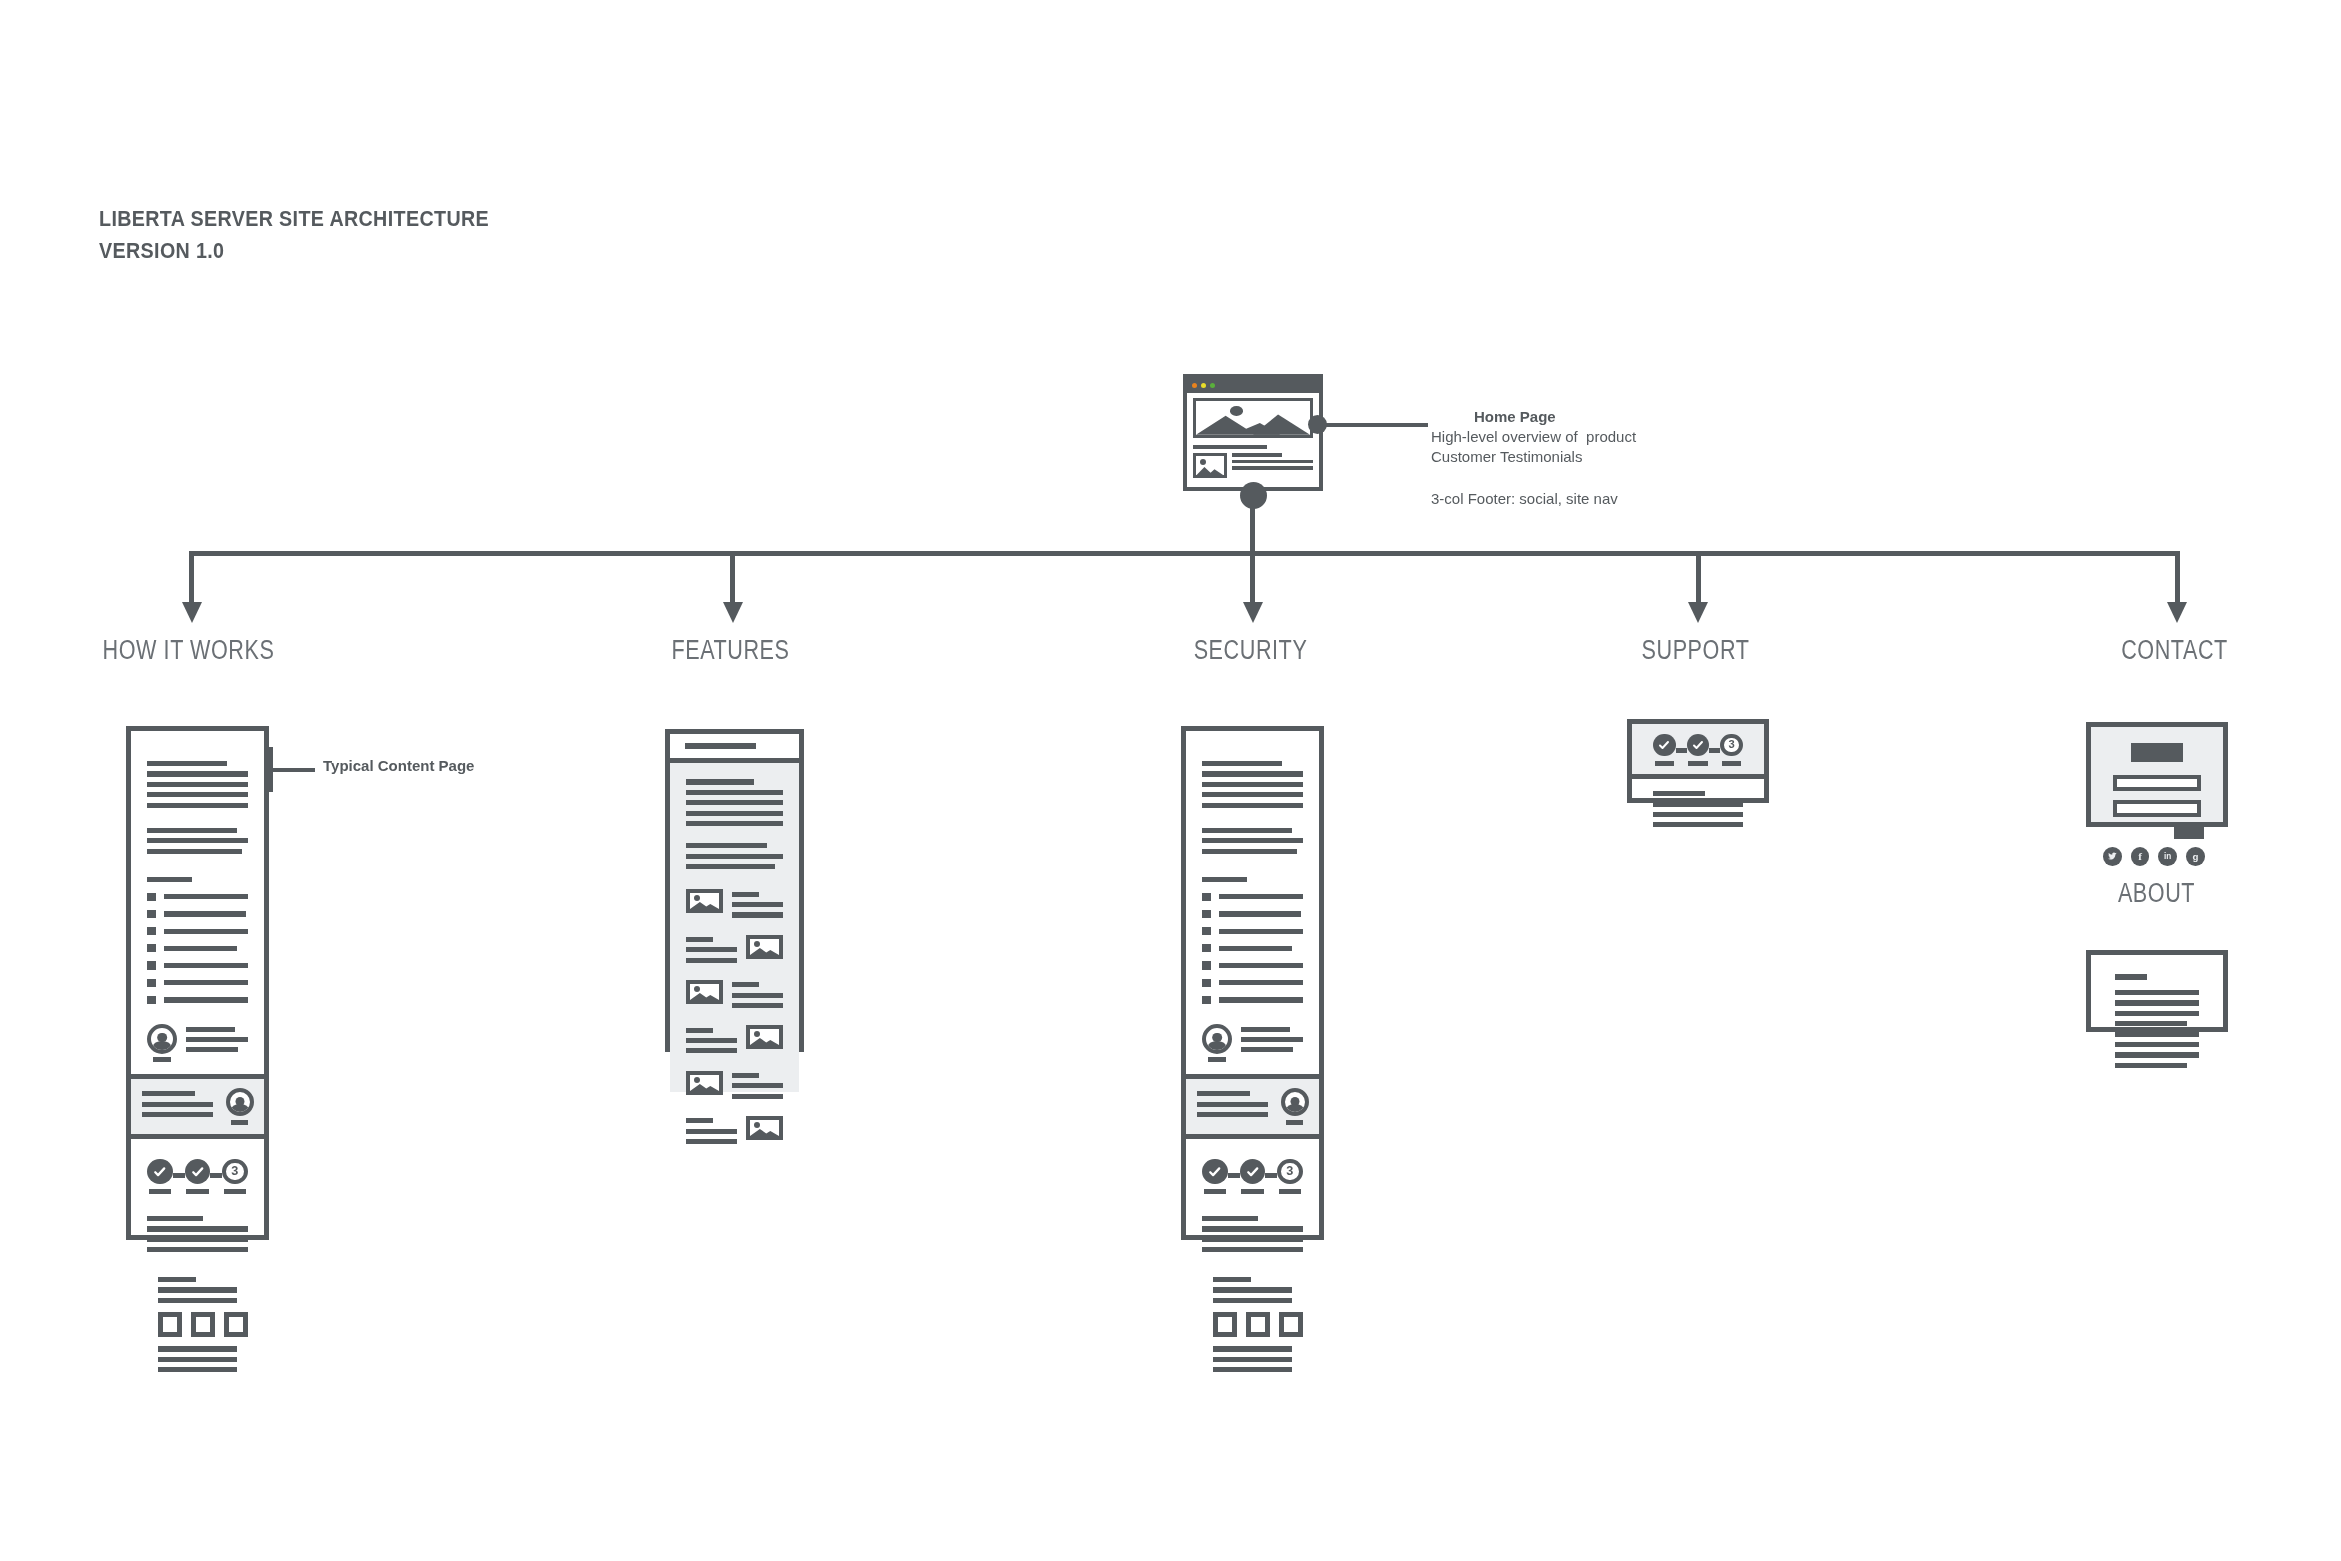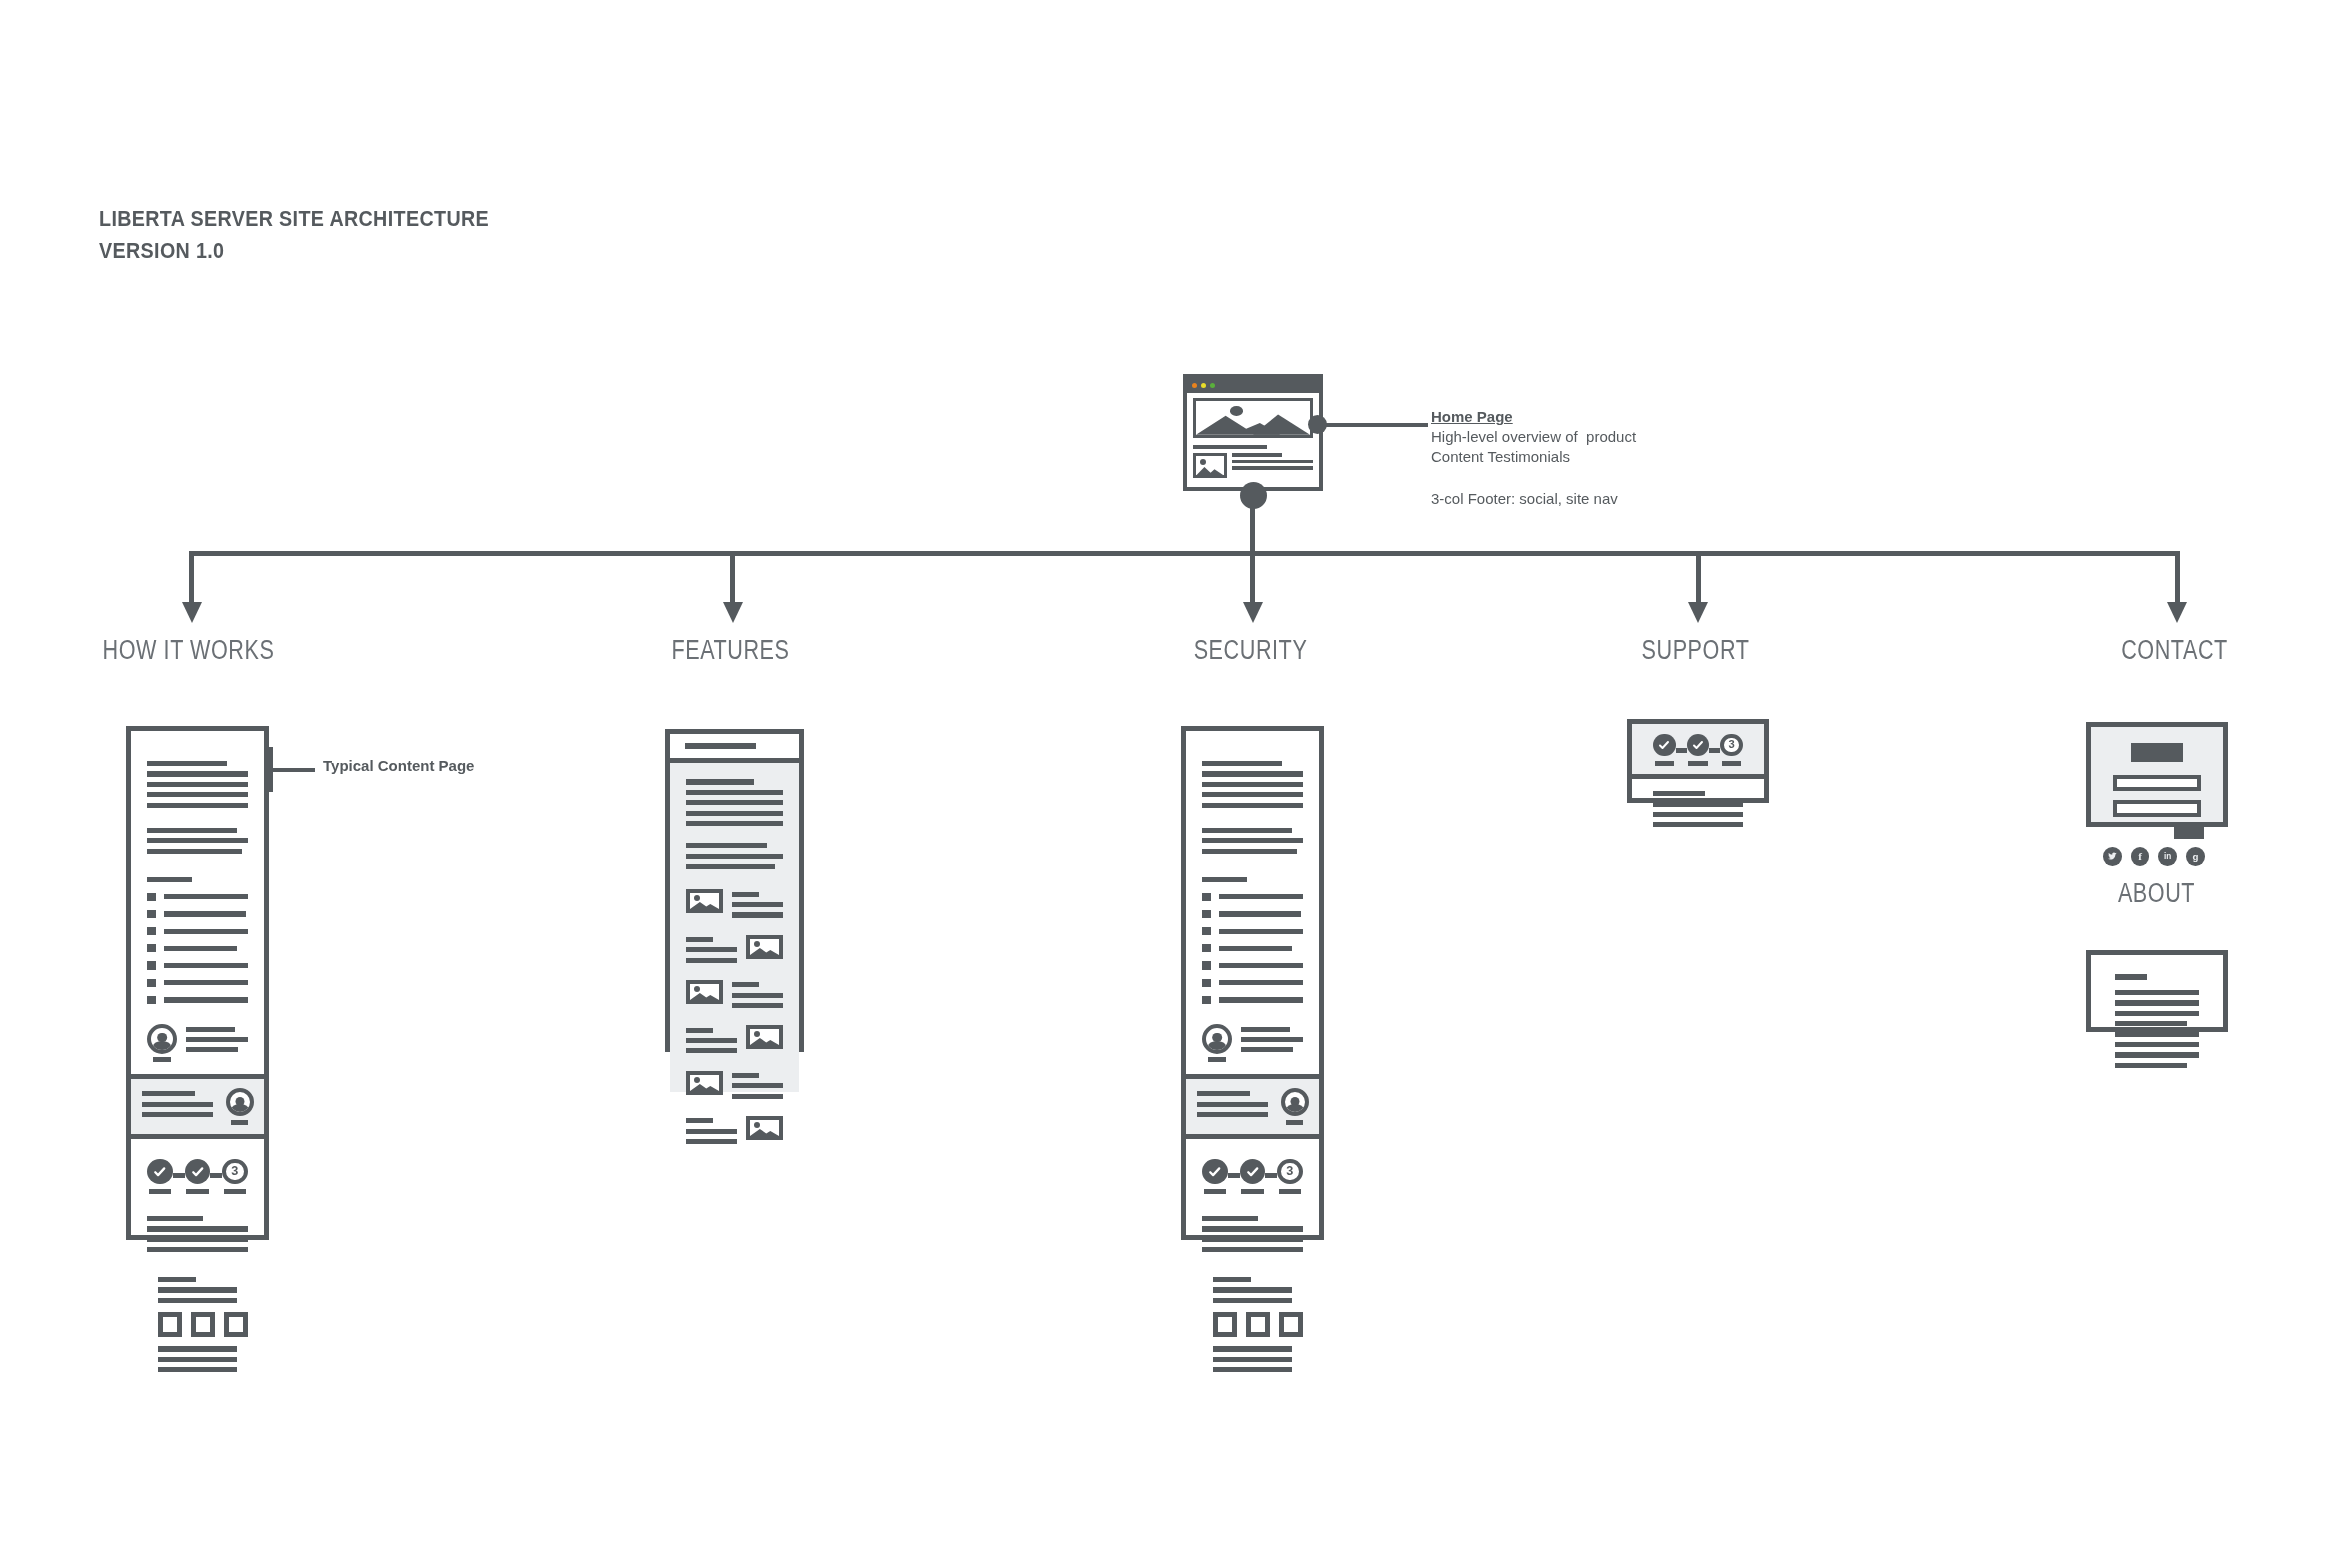--- a/index.html
+++ b/index.html
@@ -125,23 +125,23 @@
           <div class="ln" style="width:62%;margin-top:0"></div>
           <div class="ln" style="width:100%"></div>
           <div class="ln" style="width:100%"></div>
         </div>
       </div>
     </div>
   </div>
 
   <div class="dot" style="left:1308px;top:415px;width:19.4px;height:19.4px;"></div>
   <div class="callout-line" style="left:1323px;top:423px;width:105px;"></div>
-  <div class="callout-txt callout-title" style="left:1431px;top:407px;text-decoration:underline;">Home Page</div>
+  <div class="callout-txt callout-title" style="left:1474px;top:407px;">Home Page</div>
   <div class="callout-txt callout-body" style="left:1431px;top:427px;">High-level overview of  product</div>
-  <div class="callout-txt callout-body" style="left:1431px;top:447px;">Content Testimonials</div>
+  <div class="callout-txt callout-body" style="left:1431px;top:447px;">Customer Testimonials</div>
   <div class="callout-txt callout-body" style="left:1431px;top:489px;">3-col Footer: social, site nav</div>
 
   <div class="dot" style="left:1240px;top:482px;width:27px;height:27px;"></div>
   <div class="vline" style="left:1250px;top:495px;height:58px;"></div>
 
   <div class="hbus" style="left:189px;top:551px;width:1991px;"></div>
 
   <div class="vline" style="left:189px;top:551px;height:52px;"></div>
   <div class="arrow-head" style="left:182px;top:602px;"></div>
   <div class="vline" style="left:730px;top:551px;height:52px;"></div>

